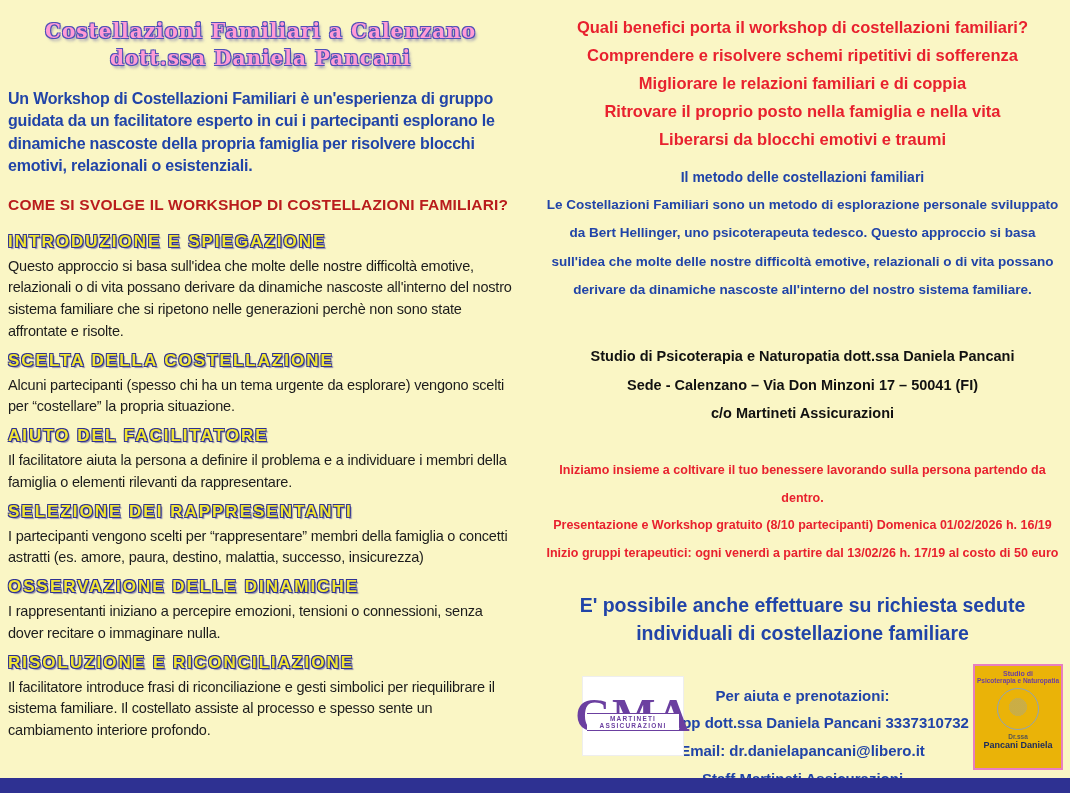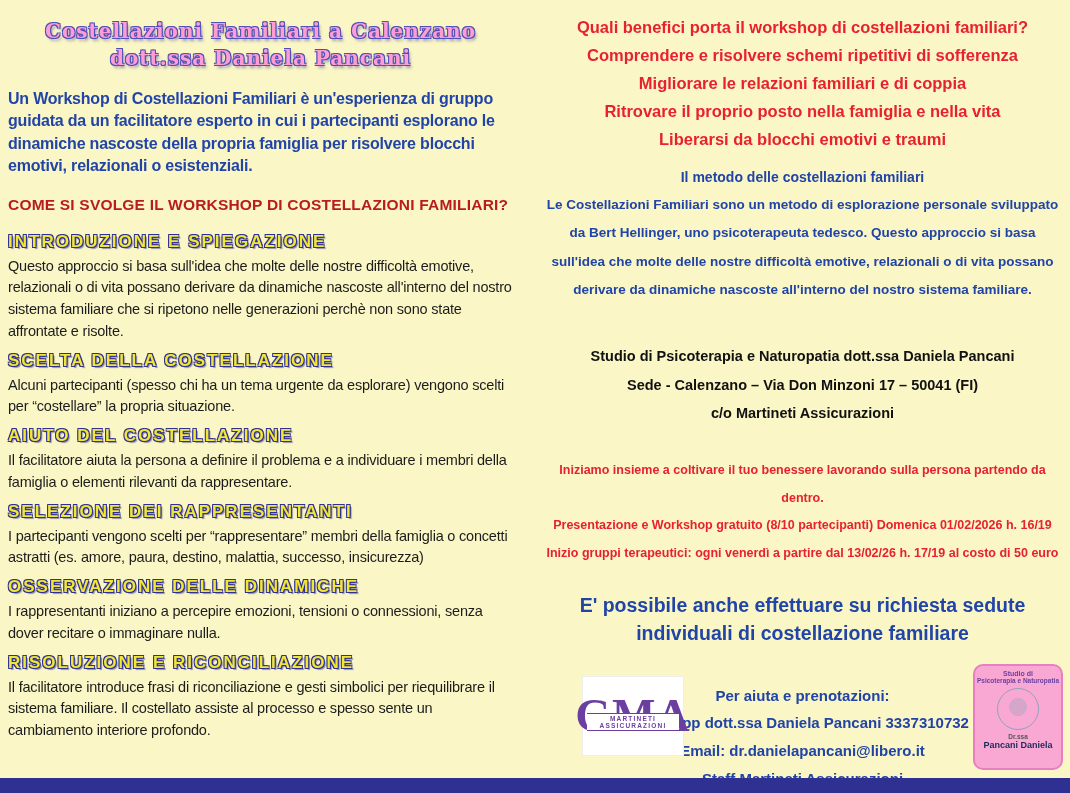--- a/index.html
+++ b/index.html
@@ -159,23 +159,23 @@
     letter-spacing: 1.2px;
     color: #6B3FA0;
     padding: 1px 0;
   }
 
   
   .pancani-logo {
     position: absolute;
     right: 2px; top: 652px;
     width: 90px; height: 106px;
-    background: #f9a8d4;
+    background: #eab308;
     border: 2px solid #E87FC0;
-    border-radius: 10px;
+    border-radius: 0;
     padding-top: 4px;
     font-weight: bold;
   }
   .pancani-line1 { font-size: 7px; color: #6B3FA0; }
   .pancani-line2 { font-size: 6.5px; color: #6B3FA0; }
   .pancani-stamp {
     width: 42px; height: 42px;
     margin: 4px auto 3px;
     border: 1.5px solid #8FA3B8;
     border-radius: 50%;
@@ -211,21 +211,21 @@
     <div class="sections">
       <section>
         <h3 class="wordart-heading">INTRODUZIONE E SPIEGAZIONE</h3>
         <p class="section-body">Questo approccio si basa sull'idea che molte delle nostre difficoltà emotive, relazionali o di vita possano derivare da dinamiche nascoste all'interno del nostro sistema familiare che si ripetono nelle generazioni perchè non sono state affrontate e risolte.</p>
       </section>
       <section>
         <h3 class="wordart-heading">SCELTA DELLA COSTELLAZIONE</h3>
         <p class="section-body">Alcuni partecipanti (spesso chi ha un tema urgente da esplorare) vengono scelti per “costellare” la propria situazione.</p>
       </section>
       <section>
-        <h3 class="wordart-heading">AIUTO DEL COSTELLAZIONE</h3>
+        <h3 class="wordart-heading">AIUTO DEL FACILITATORE</h3>
         <p class="section-body">Il facilitatore aiuta la persona a definire il problema e a individuare i membri della famiglia o elementi rilevanti da rappresentare.</p>
       </section>
       <section>
         <h3 class="wordart-heading">SELEZIONE DEI RAPPRESENTANTI</h3>
         <p class="section-body">I partecipanti vengono scelti per “rappresentare” membri della famiglia o concetti astratti (es. amore, paura, destino, malattia, successo, insicurezza)</p>
       </section>
       <section>
         <h3 class="wordart-heading">OSSERVAZIONE DELLE DINAMICHE</h3>
         <p class="section-body">I rappresentanti iniziano a percepire emozioni, tensioni o connessioni, senza dover recitare o immaginare nulla.</p>
       </section>

